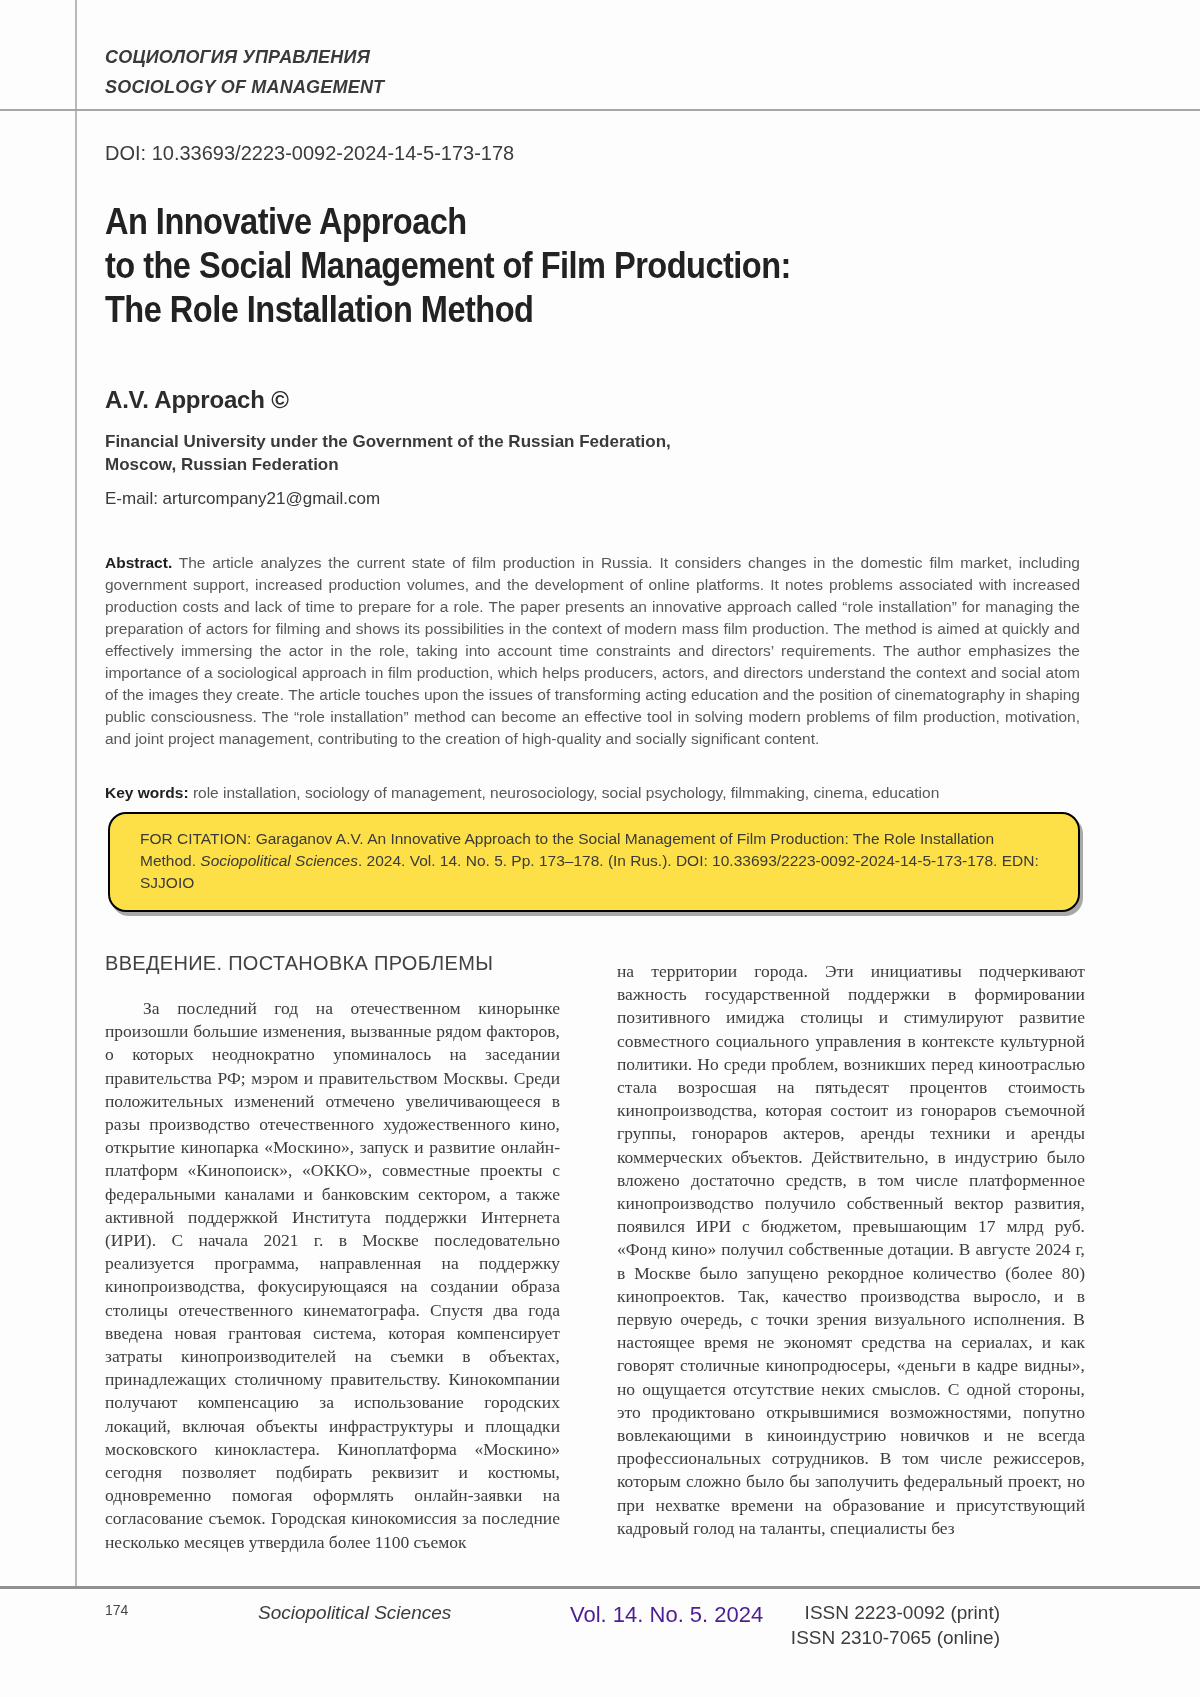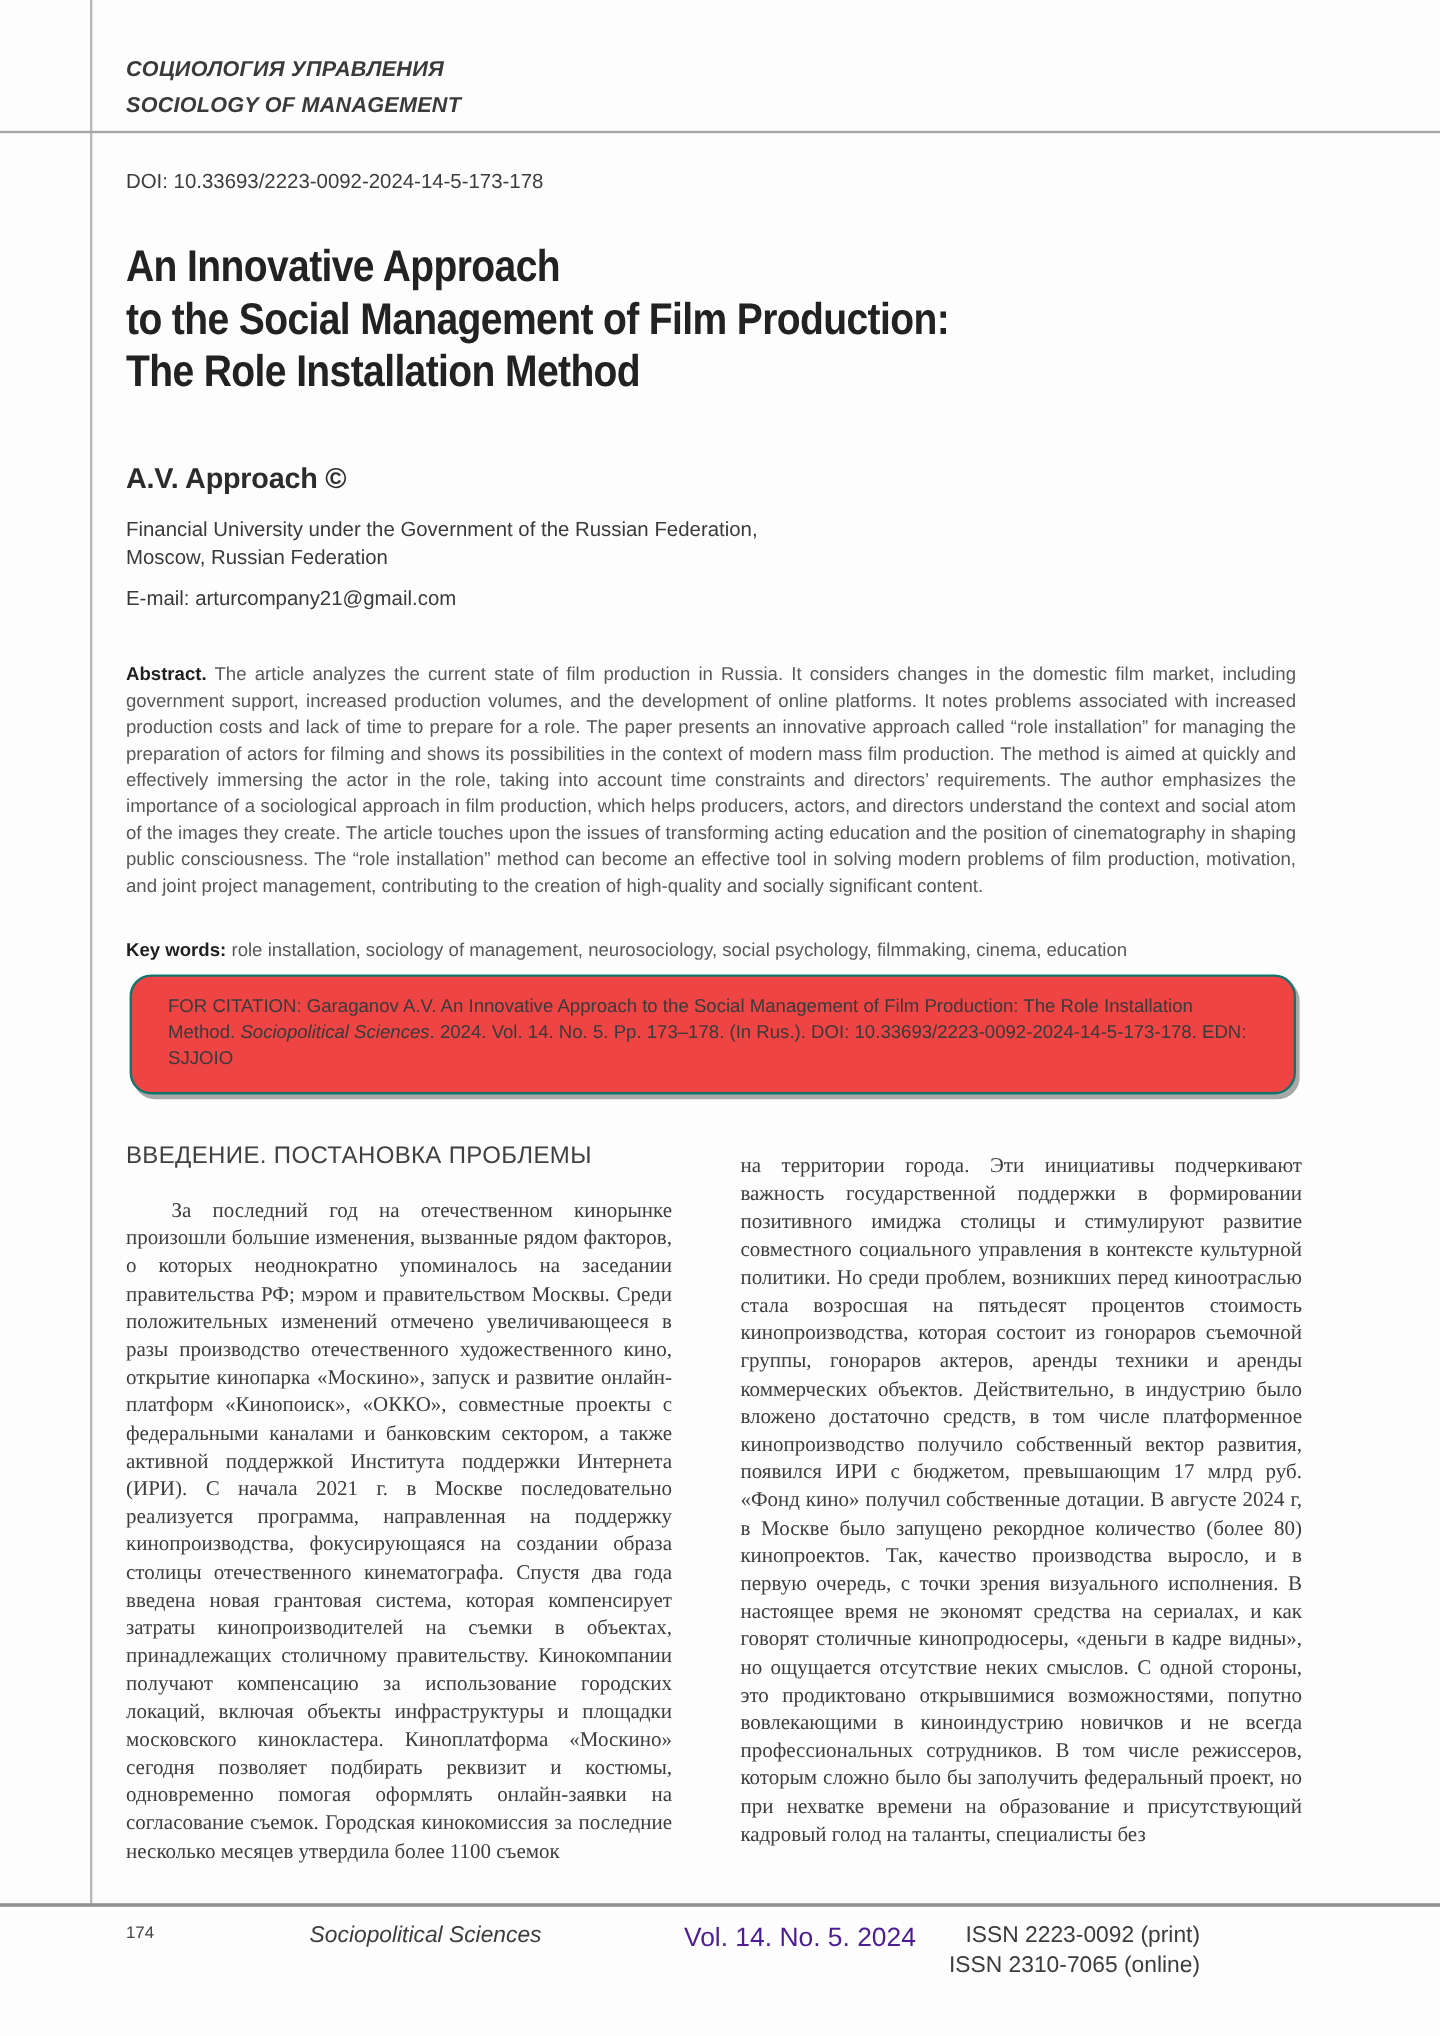--- a/index.html
+++ b/index.html
@@ -36,21 +36,21 @@
     font-size: 18px;
     font-weight: bold;
     font-style: italic;
     line-height: 30px;
     color: #3a3a3a;
     letter-spacing: 0.2px;
   }
   .doi {
     position: absolute;
     left: 105px; top: 142px;
-    font-size: 17px;
+    font-size: 20px;
     color: #3c3c3c;
     text-align: center;
   }
   .title {
     position: absolute;
     left: 105px; top: 200px;
     width: 920px;
     font-size: 37px;
     font-weight: bold;
     line-height: 44px;
@@ -66,20 +66,21 @@
     font-weight: bold;
     color: #2c2c2c;
     letter-spacing: -0.2px;
   }
   .affiliation {
     position: absolute;
     left: 105px; top: 430px;
     font-size: 17px;
     line-height: 23px;
     color: #3a3a3a;
+    font-weight: bold;
   }
   .email {
     position: absolute;
     left: 105px; top: 489px;
     font-size: 17px;
     color: #3a3a3a;
   }
   .abstract {
     position: absolute;
     left: 105px; top: 536px;
@@ -100,22 +101,22 @@
     font-size: 15.5px;
     line-height: 22px;
     color: #58585a;
   }
   .citation-box {
     position: absolute;
     left: 108px; top: 812px;
     width: 972px;
     box-sizing: border-box;
     padding: 14px 26px 16px 30px;
-    background: #ef4444;
-    border: 2px solid #0f766e;
+    background: #fde047;
+    border: 2px solid #000000;
     border-radius: 18px;
     box-shadow: 3px 4px 0 #a8a8a8;
     font-size: 15.5px;
     line-height: 22px;
     color: #3a3a3a;
   }
   .citation-box .it { font-style: italic; }
   .section-heading {
     position: absolute;
     left: 105px; top: 952px;

